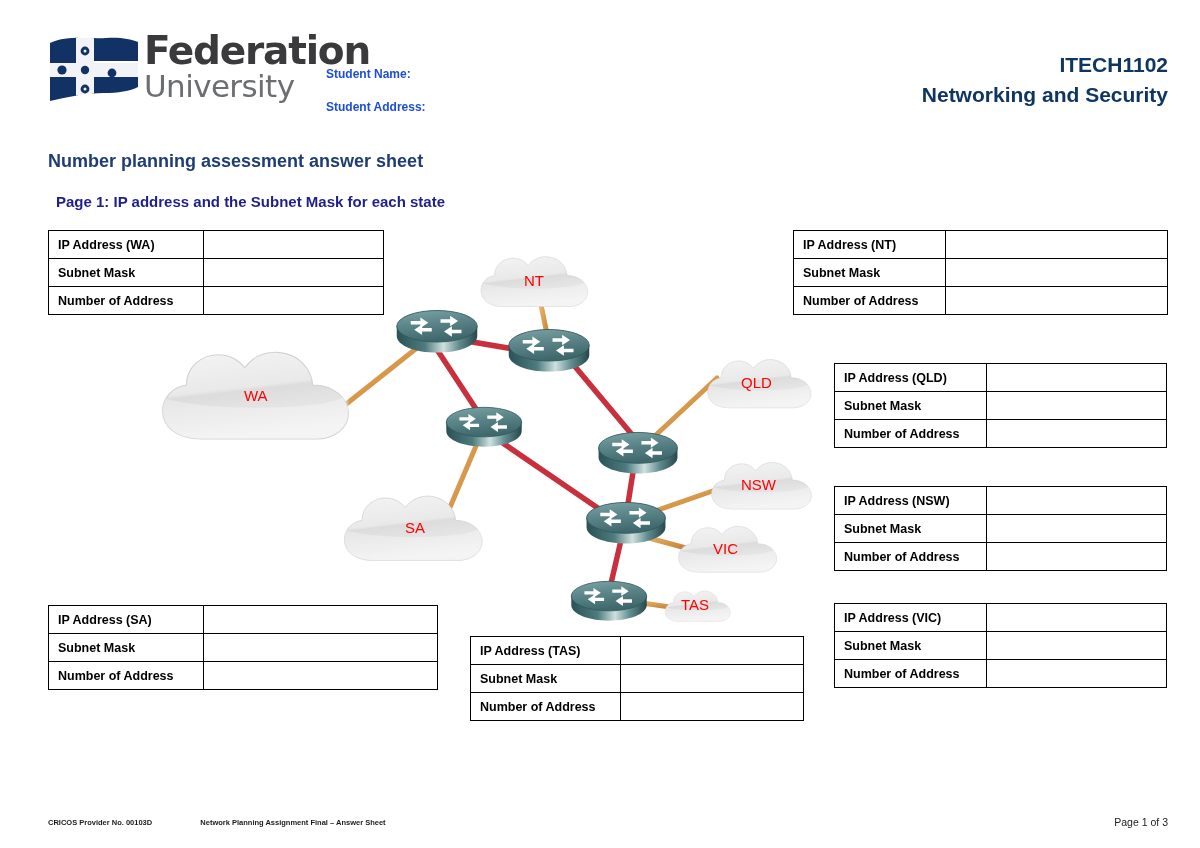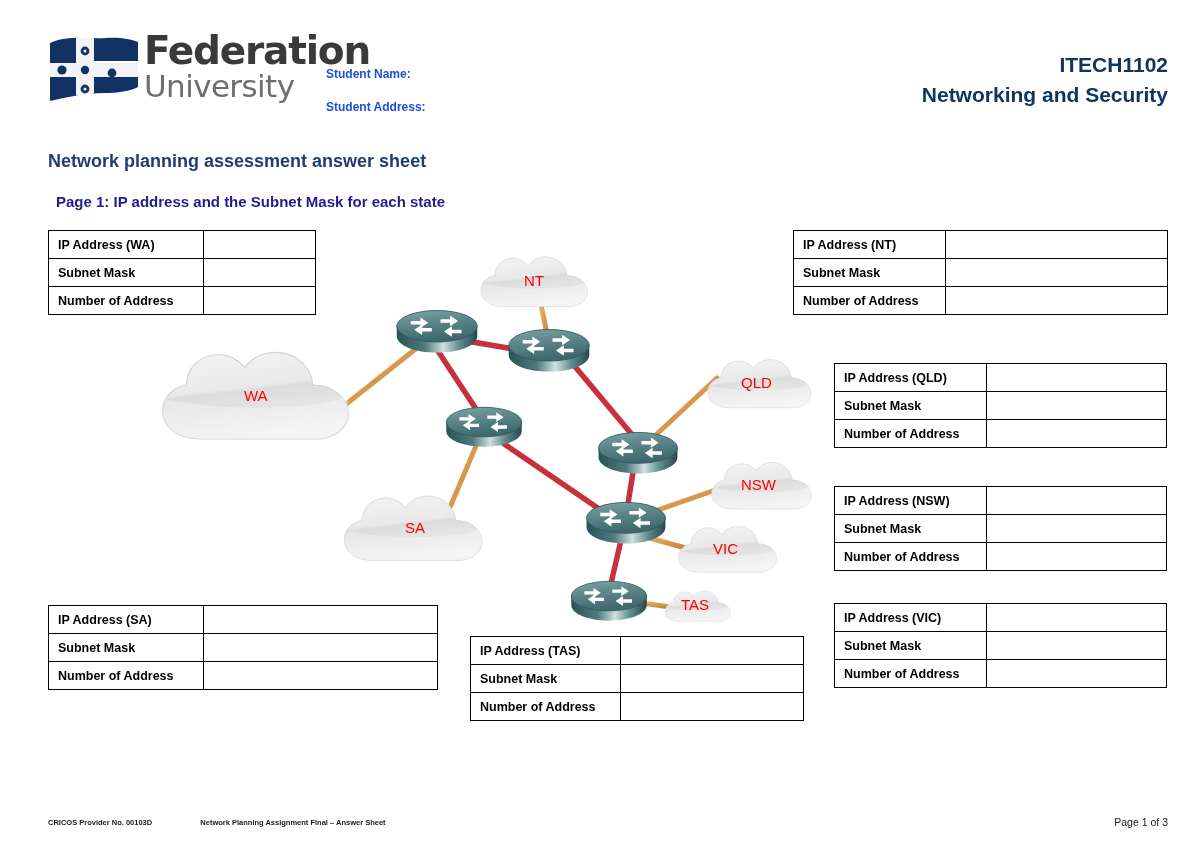--- a/index.html
+++ b/index.html
@@ -214,21 +214,21 @@
   <div id="student-block">
     <div class="student-line">Student Name:</div>
     <div class="student-line">Student Address:</div>
   </div>
 
   <div id="course-block">
     <div class="course-line">ITECH1102</div>
     <div class="course-line">Networking and Security</div>
   </div>
 
-  <div id="sheet-title">Network planning assessment answer sheet</div>
+  <div id="sheet-title">Number planning assessment answer sheet</div>
   <div id="page-subtitle">Page 1: IP address and the Subnet Mask for each state</div>
 
   <svg id="diagram" viewBox="0 0 1200 848">
     <defs>
       <linearGradient id="cloudgrad" x1="0" y1="0" x2="0.25" y2="1">
         <stop offset="0%" stop-color="#f4f4f4"></stop>
         <stop offset="48%" stop-color="#e9e9e9"></stop>
         <stop offset="52%" stop-color="#dcdcdc"></stop>
         <stop offset="100%" stop-color="#efefef"></stop>
       </linearGradient>
@@ -318,21 +318,21 @@
   </svg>
 
   <div class="cloud-label" style="left:524px;  top:272px;">NT</div>
   <div class="cloud-label" style="left:244px;  top:387px;">WA</div>
   <div class="cloud-label" style="left:741px;  top:374px;">QLD</div>
   <div class="cloud-label" style="left:741px;  top:476px;">NSW</div>
   <div class="cloud-label" style="left:405px;  top:519px;">SA</div>
   <div class="cloud-label" style="left:713px;  top:540px;">VIC</div>
   <div class="cloud-label" style="left:681px;  top:596px;">TAS</div>
 
-  <table class="ip-table" style="left:48px; top:230px; width:268px;">
+  <table class="ip-table" style="left:48px; top:230px; width:336px;">
     <tbody>
         <tr>
       <td style="width:155px;">IP Address (WA)</td>
       <td class="val"></td>
     </tr>
     <tr>
       <td>Subnet Mask</td>
       <td class="val"></td>
     </tr>
     <tr>

